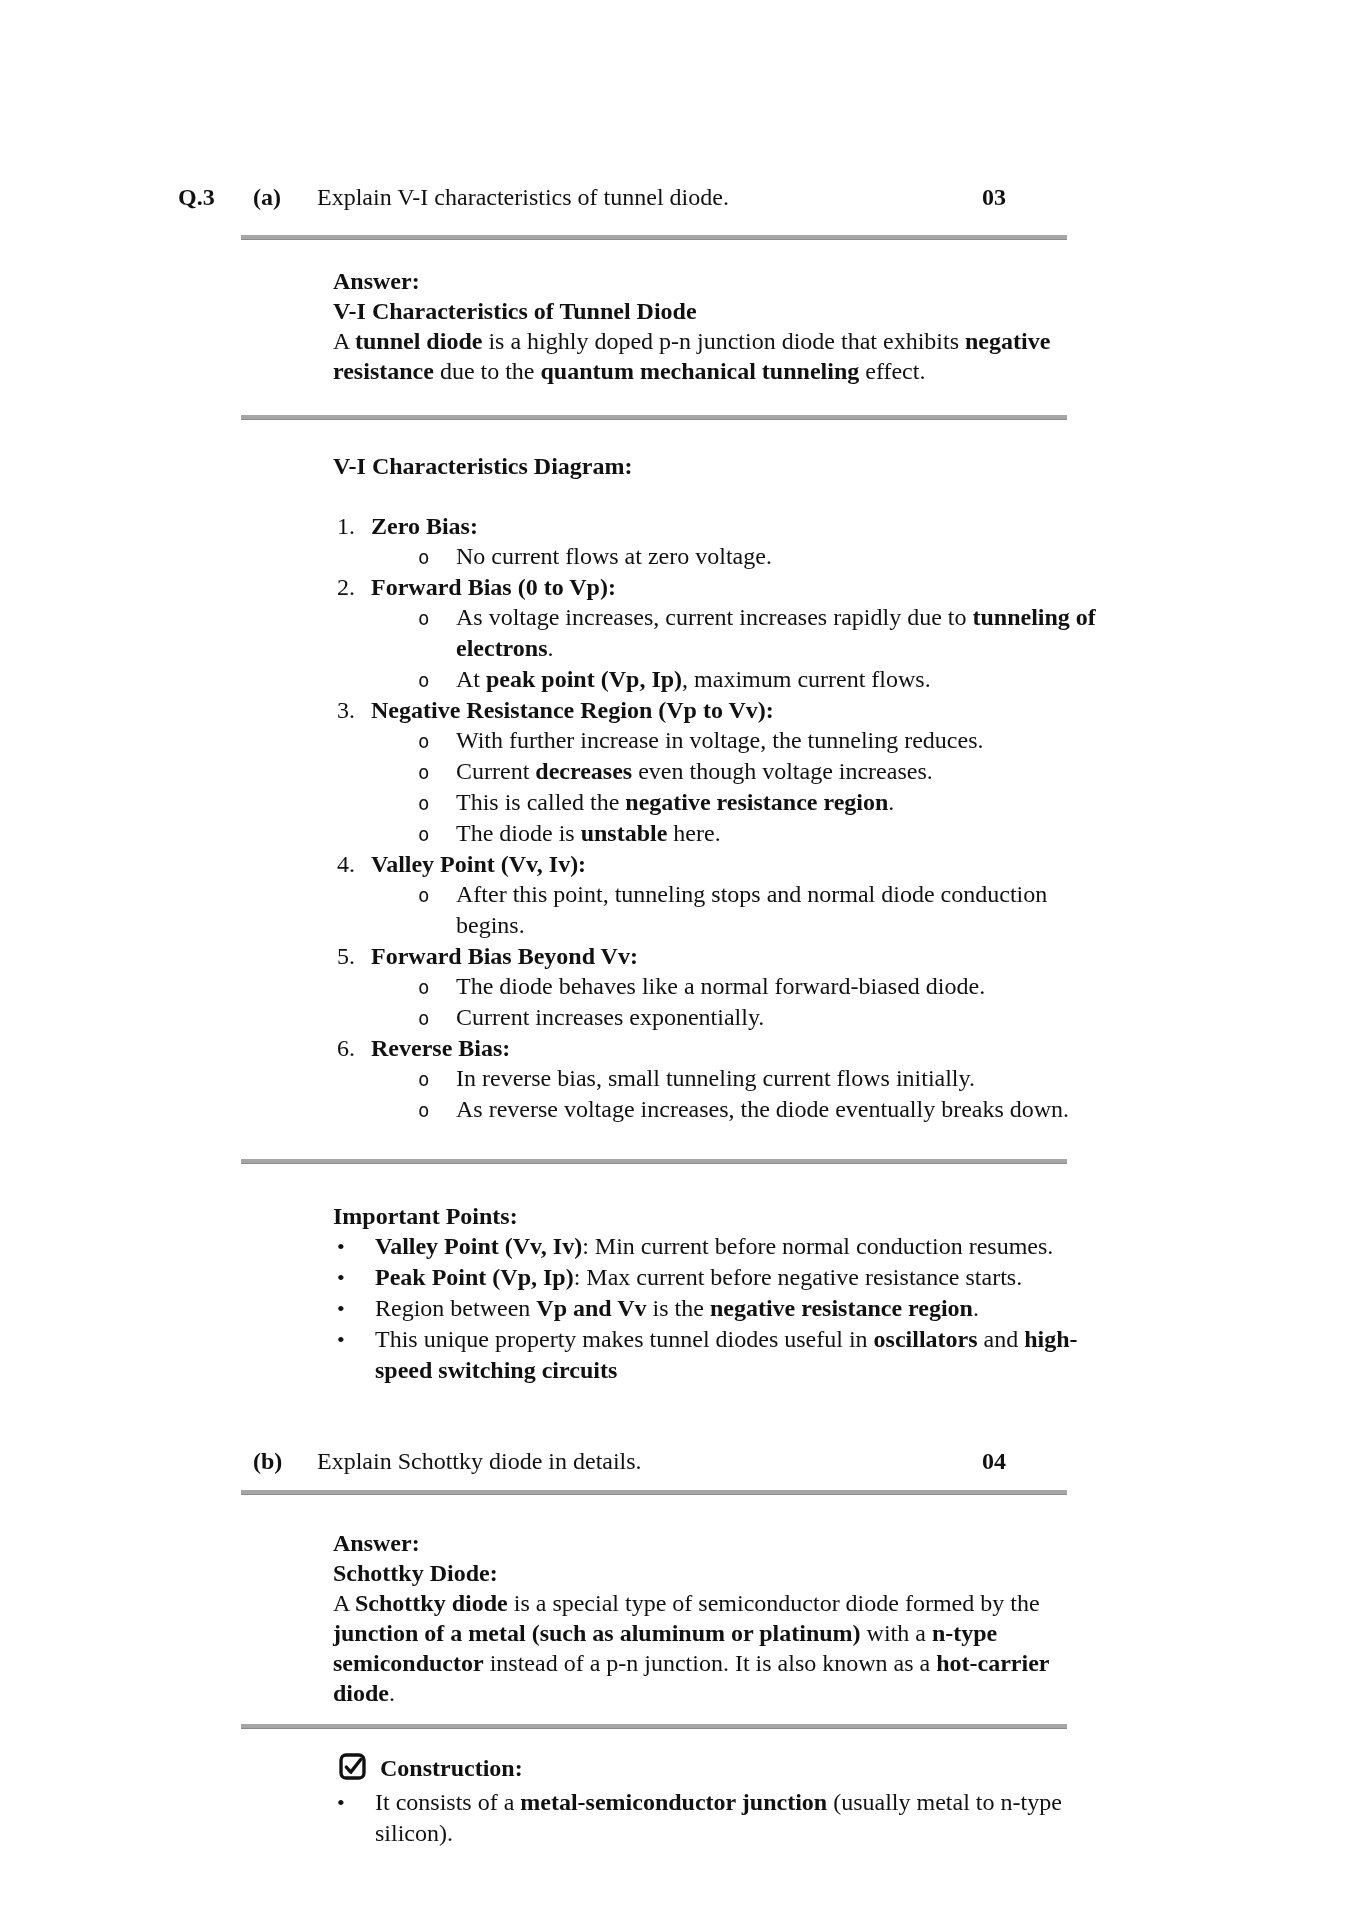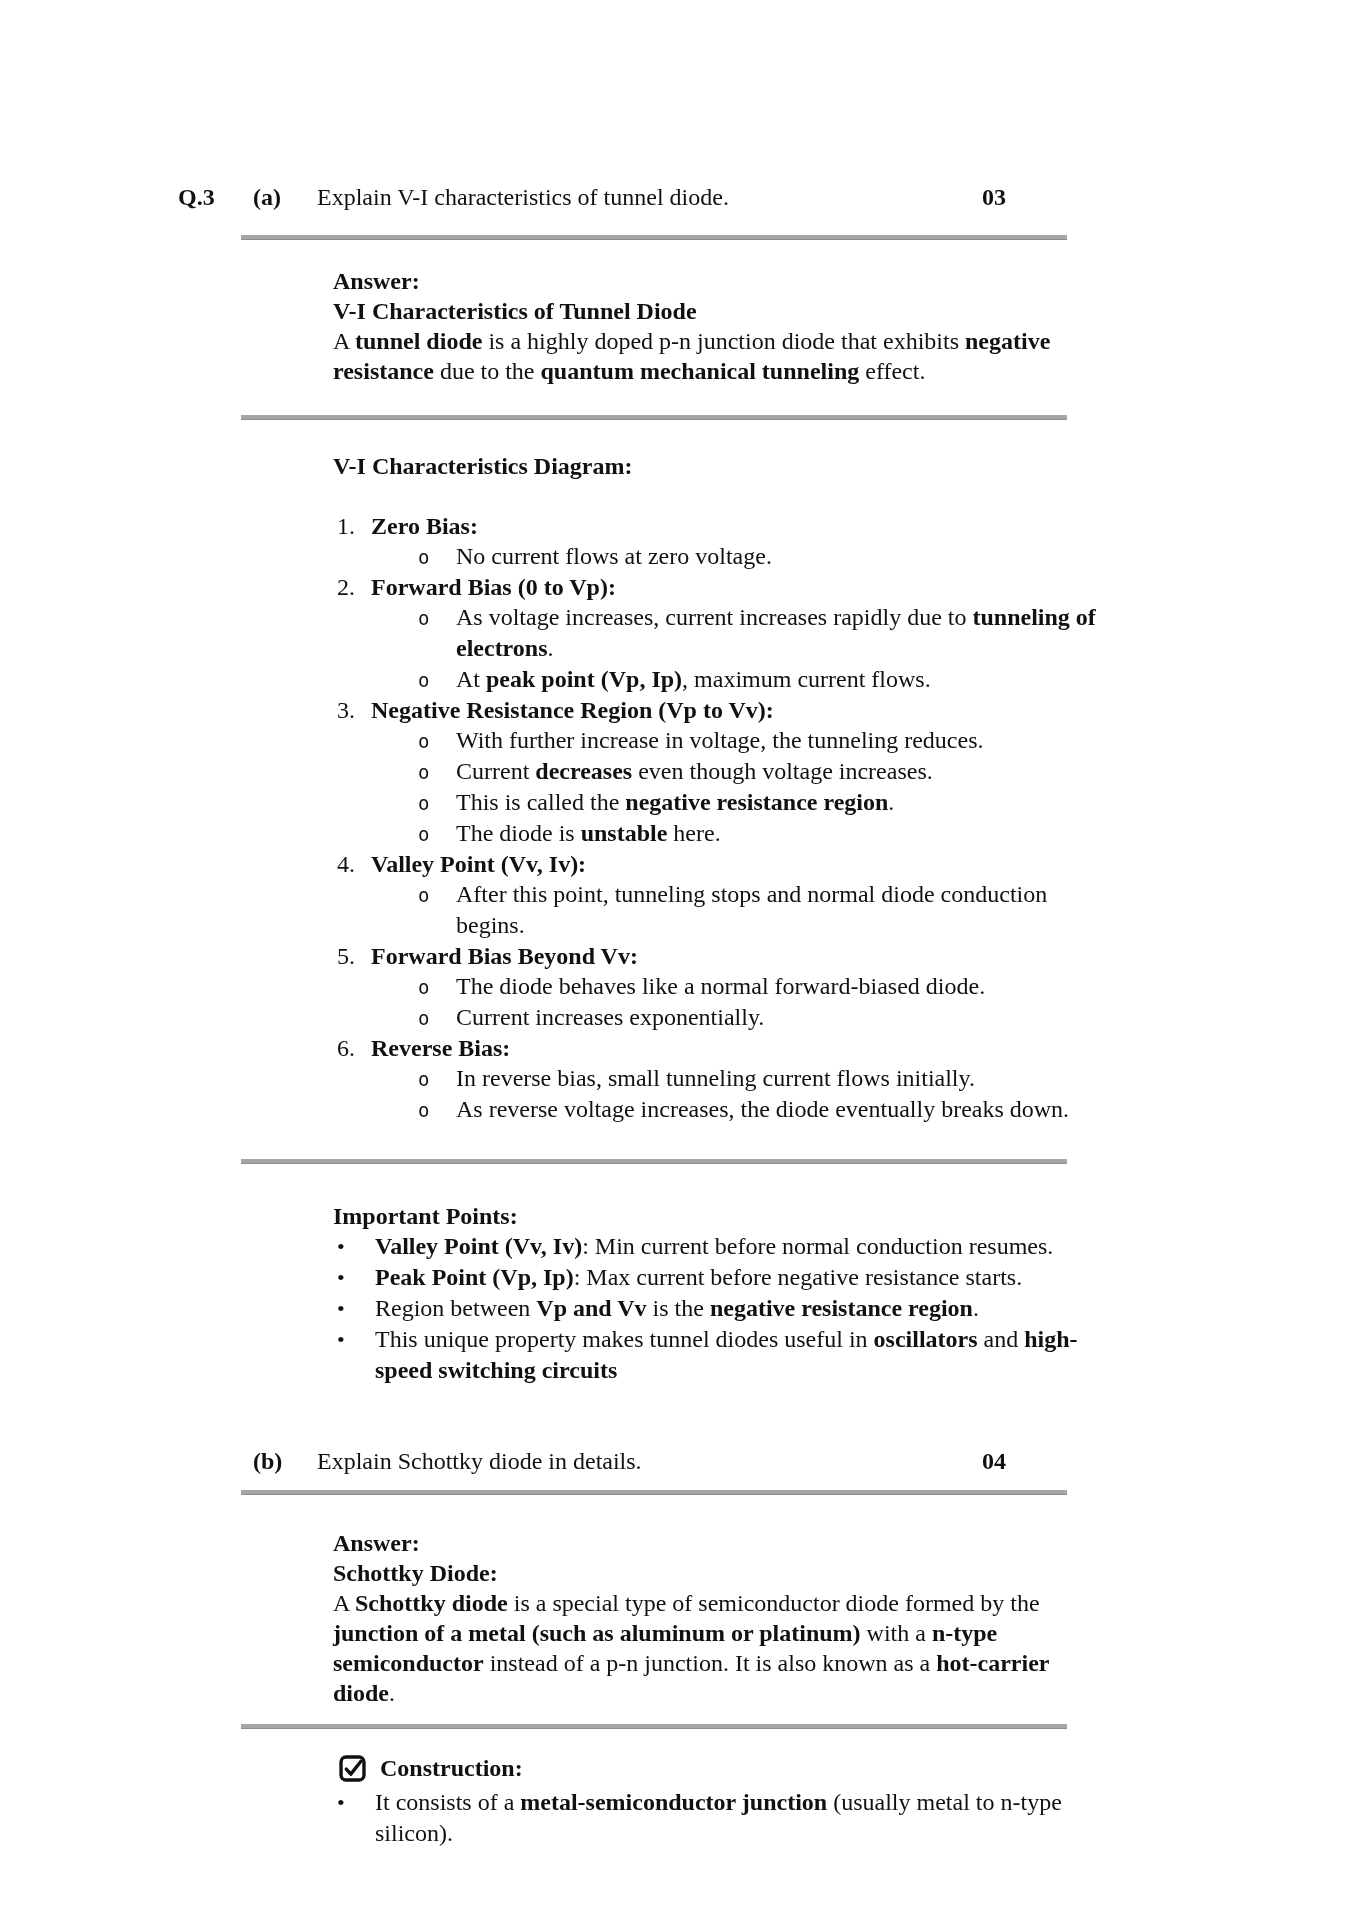--- a/index.html
+++ b/index.html
@@ -36,21 +36,21 @@
   .spacer{height:30px;}
   .num-item .title-line{padding-left:4px;}
   .num-marker{display:inline-block;width:34px;}
   .num-title{font-weight:bold;}
   .sub-line{padding-left:85px;}
   .sub-marker{display:inline-block;width:38px;font-family:"DejaVu Sans Mono","Liberation Mono",monospace;font-size:19px;}
   .bullet-line{padding-left:4px;}
   .bullet-marker{display:inline-block;width:38px;font-size:22px;}
   .hidden-marker{visibility:hidden;}
   .b-row{margin-top:60px;}
-  .construction-row{display:flex;align-items:center;margin-left:6px;padding-bottom:4px;}
+  .construction-row{display:flex;align-items:flex-start;margin-left:6px;padding-bottom:4px;}
   .checkbox-icon{flex:0 0 auto;margin-right:14px;display:inline-block;}
   .construction-label{font-weight:bold;}
   .page-number{position:absolute;left:1212px;top:1820px;}
 </style>
 </head>
 <body>
 
 <div class="page" style="background: rgb(255, 255, 255); color: rgb(17, 17, 17);">
 
   <div class="q-row">

